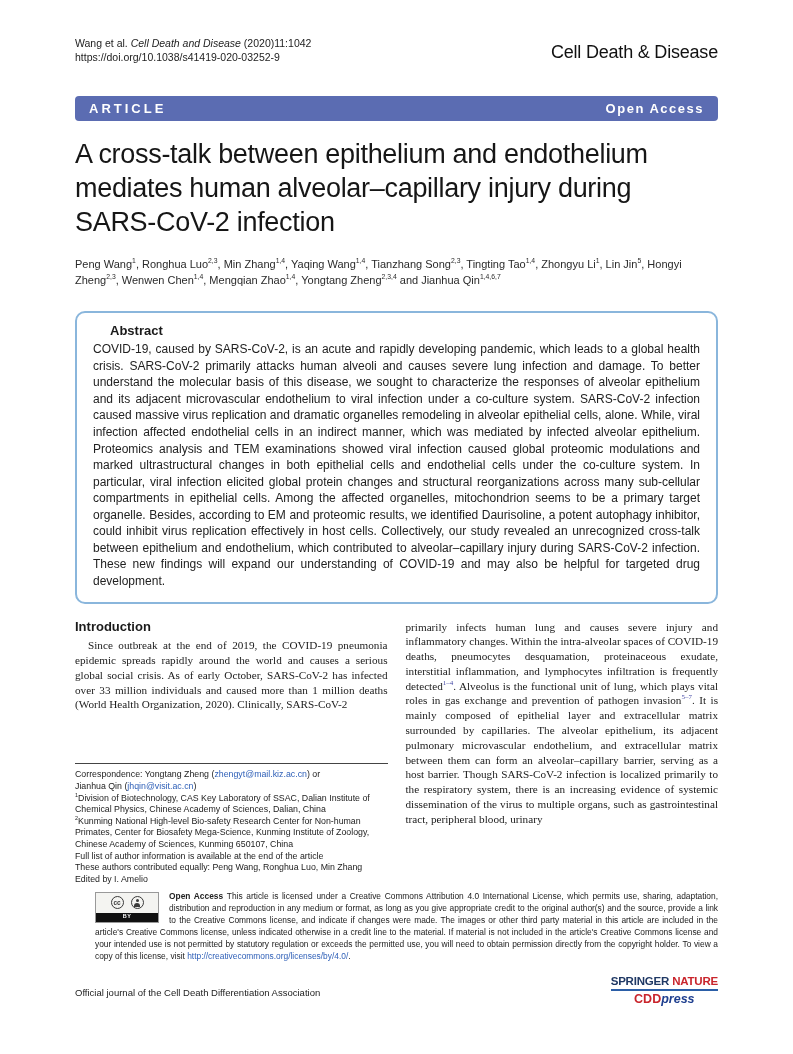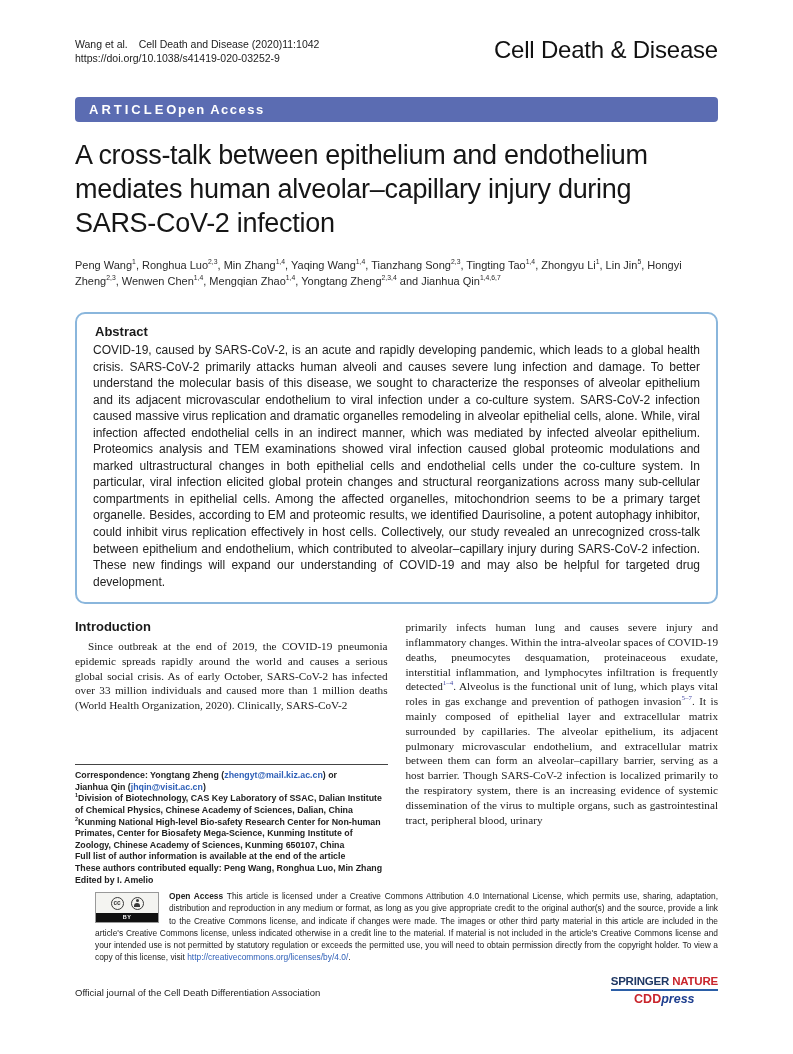--- a/index.html
+++ b/index.html
@@ -4,65 +4,65 @@
 <style>
   html,body{margin:0;padding:0;background:#e8e8e8;}
   .page{
     width:793px;height:1054px;background:#ffffff;overflow:hidden;
     box-sizing:border-box;padding:36px 75px 0 75px;position:relative;
     font-family:"Liberation Sans",sans-serif;color:#1a1a1a;
   }
   
   .hdr{display:flex;justify-content:space-between;align-items:flex-end;}
   .hdr-left{font-size:10.5px;line-height:1.35;color:#222;}
-  .hdr-right{font-size:24px;letter-spacing:-0.2px;color:#111;padding-bottom:1px;}
+  .hdr-right{font-size:18px;letter-spacing:-0.2px;color:#111;padding-bottom:1px;}
   
   .banner{
     margin-top:32px;height:25px;background:#5b6cb2;border-radius:4px;
-    display:flex;align-items:center;
+    display:flex;justify-content:space-between;align-items:center;
     padding:0 14px;color:#fff;font-weight:bold;font-size:13px;
   }
   .banner .art{letter-spacing:3px;}
   .banner .oa{letter-spacing:1.5px;}
   
   .title{margin-top:16px;font-size:27px;line-height:34px;font-weight:400;letter-spacing:-0.3px;color:#161616;}
   .authors{margin-top:14px;font-size:11px;line-height:1.45;color:#2a2a2a;}
   sup{font-size:0.62em;line-height:0;}
   
   .abstract{
     margin-top:22px;border:2px solid #8ab6dc;border-radius:10px;
     padding:10px 16px 12px 16px;
   }
-  .abstract h2{margin:0 0 3px 2px;font-size:13px;}
+  .abstract h2{margin:0 0 3px 17px;font-size:13px;}
   .abstract p{margin:0;font-size:12px;line-height:1.38;text-align:justify;color:#222;}
   
   .columns{margin-top:16px;display:flex;gap:18px;height:266px;overflow:hidden;}
   .col{flex:1;min-width:0;font-family:"Liberation Serif",serif;font-size:11.2px;line-height:14.8px;text-align:justify;align-items:center;}
   .col-left{display:flex;flex-direction:column;}
   .intro-head{font-family:"Liberation Sans",sans-serif;font-weight:bold;font-size:13px;margin:0 0 4px 0;}
   .col p{margin:0;}
   .indent{text-indent:13px;}
   .fn-block{margin-top:auto;border-top:1px solid #444;padding-top:5px;
-    font-family:"Liberation Sans",sans-serif;font-size:8.8px;line-height:1.32;text-align:left;color:#222;font-weight:bold;}
+    font-family:"Liberation Sans",sans-serif;font-size:8.8px;line-height:1.32;text-align:left;color:#222;}
   .fn-line{margin:0;}
   
   .copyright{margin-top:8px;font-size:9.5px;color:#222;}
   .license{margin-top:4px;font-size:8.4px;line-height:1.45;text-align:justify;color:#222;margin-left:20px;}
   .cc-badge{float:left;width:62px;margin:2px 10px 2px 0;border:1px solid #999;background:#f4f4f1;}
   .cc-icons{display:flex;justify-content:center;align-items:center;gap:7px;height:20px;}
   .ccmark{width:13px;height:13px;border:1.3px solid #3a3a3a;border-radius:50%;
     display:flex;align-items:center;justify-content:center;
     font-size:6.5px;font-weight:bold;color:#3a3a3a;box-sizing:border-box;}
   .person{position:relative;width:13px;height:13px;border:1.3px solid #3a3a3a;border-radius:50%;box-sizing:border-box;}
   .person::before{content:"";position:absolute;top:1.6px;left:4px;width:3px;height:3px;background:#3a3a3a;border-radius:50%;}
   .person::after{content:"";position:absolute;bottom:1.2px;left:2.6px;width:5.8px;height:4.2px;background:#3a3a3a;border-radius:3px 3px 0 0;}
   .cc-bar{height:9px;background:#111;color:#fff;font-size:5.5px;font-weight:bold;
     display:flex;align-items:center;justify-content:center;letter-spacing:0.5px;}
   
-  .s-italic{margin-left:8px;}
+  .s-italic{font-style:italic;}
   .s-bold{font-weight:bold;}
   .s-link{color:#2e5fb7;cursor:pointer;}
   sup.s-ref{color:#4247a5;}
   
   .footer{margin-top:12px;display:flex;justify-content:space-between;align-items:flex-start;}
   .footer-left{font-size:9.5px;color:#222;margin-top:12px;}
   .logos{text-align:center;}
   .springer{font-size:11.5px;font-weight:bold;letter-spacing:-0.2px;}
   .s-navy{color:#1f3864;}
   .s-red{color:#c9252c;}

